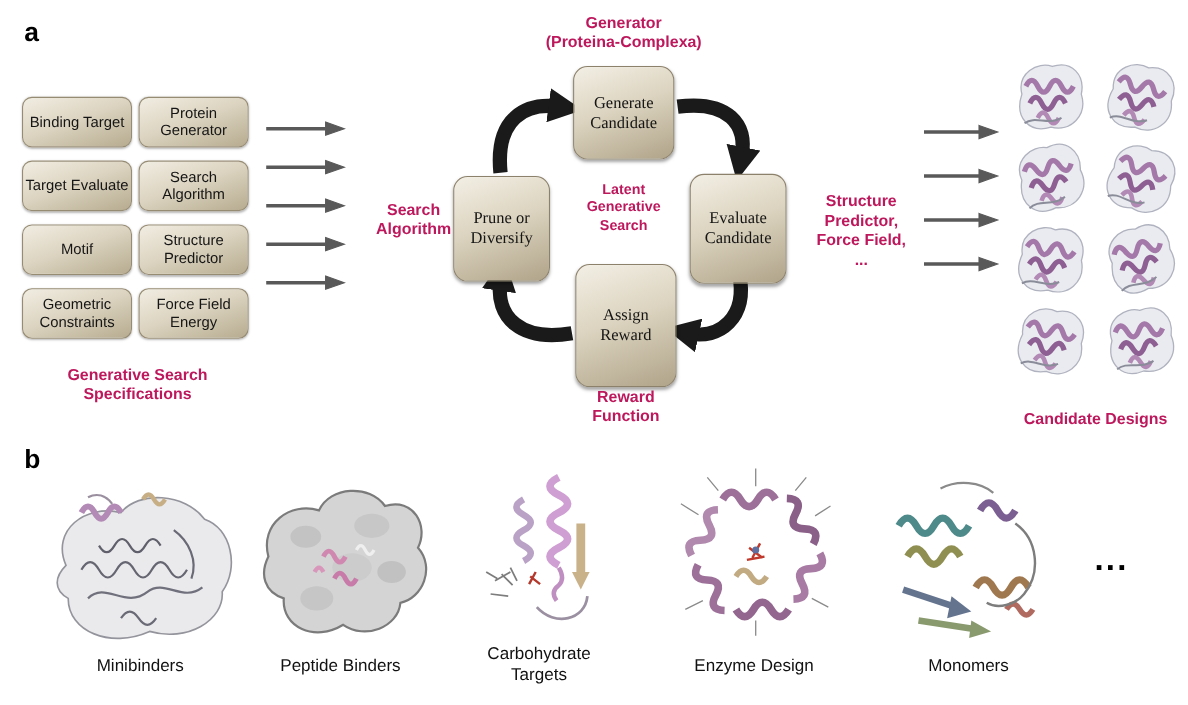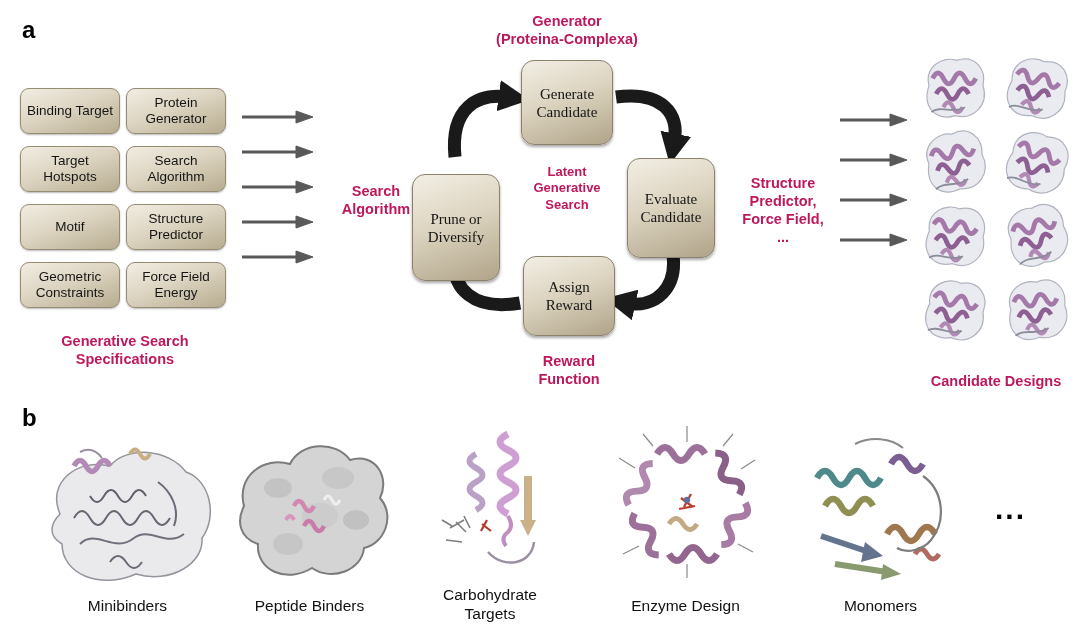--- a/index.html
+++ b/index.html
@@ -42,21 +42,21 @@
       <marker id="ah" viewBox="0 0 4 4" markerWidth="2.4" markerHeight="2.4" refX="1.2" refY="2" orient="auto">
         <path d="M0,0 L4,2 L0,4 Z" fill="#1a1a1a"></path>
       </marker>
     </defs>
   </svg>
 
   <div class="panel-label" style="left:22px;top:16px">a</div>
 
   <div class="spec-box" style="left:20px;top:88px">Binding Target</div>
   <div class="spec-box" style="left:126px;top:88px">Protein Generator</div>
-  <div class="spec-box" style="left:20px;top:146px">Target Hotspots</div>
+  <div class="spec-box" style="left:20px;top:146px">Target Evaluate</div>
   <div class="spec-box" style="left:126px;top:146px">Search Algorithm</div>
   <div class="spec-box" style="left:20px;top:204px">Motif</div>
   <div class="spec-box" style="left:126px;top:204px">Structure Predictor</div>
   <div class="spec-box" style="left:20px;top:262px">Geometric Constraints</div>
   <div class="spec-box" style="left:126px;top:262px">Force Field Energy</div>
 
   <div class="bold-label" style="left:40px;top:332px;width:170px">Generative Search Specifications</div>
 
   <svg class="abs" style="left:240px;top:104px" width="78" height="170">
     <g stroke="#595959" fill="#595959">
@@ -84,22 +84,22 @@
     </g>
   </svg>
 
   <div class="bold-label" style="left:447px;top:12px;width:240px">
     <div>Generator</div>
     <div>(Proteina-Complexa)</div>
   </div>
 
   <div class="cycle-box" style="left:521px;top:60px;width:92px;height:85px">Generate Candidate</div>
   <div class="cycle-box" style="left:627px;top:158px;width:88px;height:100px">Evaluate Candidate</div>
-  <div class="cycle-box" style="left:523px;top:256px;width:92px;height:80px">Assign Reward</div>
-  <div class="cycle-box" style="left:412px;top:174px;width:88px;height:107px">Prune or Diversify</div>
+  <div class="cycle-box" style="left:523px;top:240px;width:92px;height:112px">Assign Reward</div>
+  <div class="cycle-box" style="left:412px;top:160px;width:88px;height:96px">Prune or Diversify</div>
 
   <div class="bold-label" style="left:522px;top:164px;width:90px;font-size:13px">Latent Generative Search</div>
   <div class="bold-label" style="left:735px;top:174px;width:96px">Structure Predictor, Force Field, ...</div>
   <div class="bold-label" style="left:533px;top:352px;width:72px">Reward Function</div>
 
   <svg class="abs" style="left:838px;top:106px" width="74" height="150">
     <g stroke="#595959" fill="#595959">
       <line x1="2" y1="14" x2="52" y2="14" stroke-width="3.2"></line>
         <polygon points="52,8 69,14 52,20"></polygon>
       <line x1="2" y1="54" x2="52" y2="54" stroke-width="3.2"></line>

